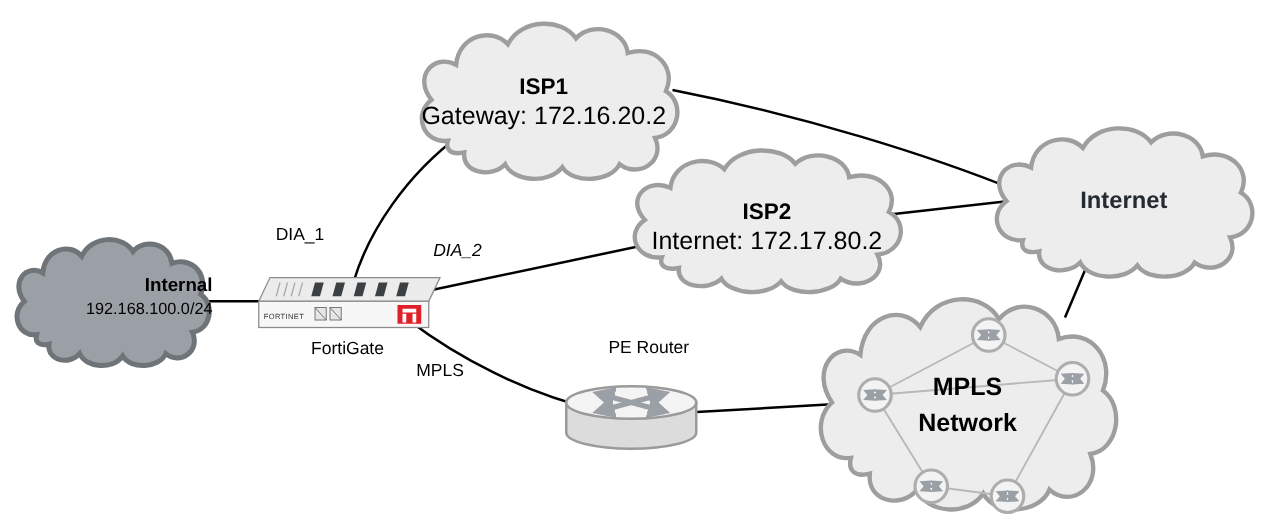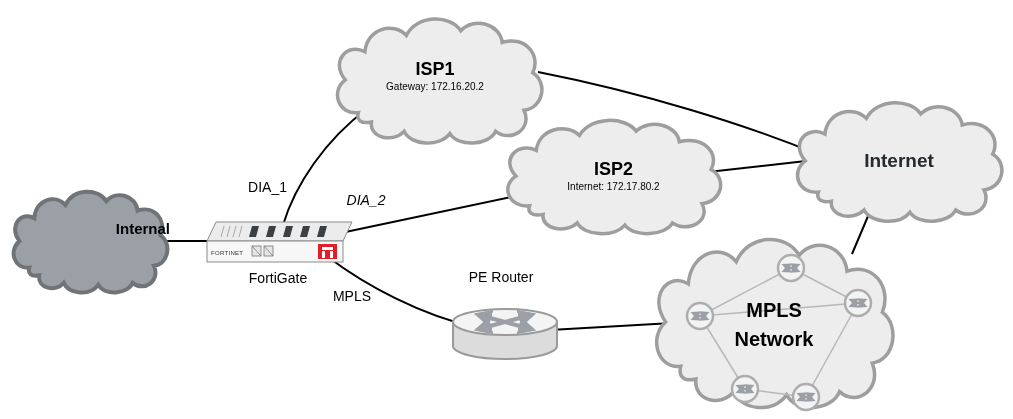--- a/index.html
+++ b/index.html
@@ -9,30 +9,30 @@
   }
   .diagram svg{position:absolute;left:0;top:0;}
   .lbl{position:absolute;text-align:center;line-height:1.25;color:#000;}
   .t{font-weight:bold;}
   .lbl-internal{left:10px;top:220px;width:160px;text-align:right;}
   .lbl-internal .t{font-size:15px;}
   .lbl-internal .s{font-size:13px;}
   .lbl-isp1{left:326px;top:58px;width:218px;}
   .lbl-isp2{left:500px;top:158px;width:227px;}
   .lbl-isp1 .t,.lbl-isp2 .t{font-size:18px;}
-  .lbl-isp1 .s,.lbl-isp2 .s{font-size:10px;}
+  .lbl-isp1 .s,.lbl-isp2 .s{font-size:20px;}
   .lbl-internet{left:790px;top:149px;width:218px;}
   .lbl-internet .t{font-size:19px;color:#242a31;}
   .lbl-mpls-cloud{left:648px;top:296px;width:252px;}
   .lbl-mpls-cloud .t{font-size:20px;line-height:1.45;}
-  .lbl-pe{left:441px;top:269px;width:120px;font-size:14px;}
+  .lbl-pe{left:459px;top:269px;width:120px;font-size:14px;}
   .lbl-gw{left:413px;top:379px;width:184px;font-size:14px;font-weight:bold;}
   .lbl-fgt{left:218px;top:270px;width:120px;font-size:14px;}
   .edge-lbl{font-size:14px;}
-  .lbl-dia1{left:227px;top:179px;width:60px;text-align:right;}
+  .lbl-dia1{left:210px;top:179px;width:60px;}
   .lbl-dia2{left:336px;top:192px;width:60px;font-style:italic;}
   .lbl-mpls-link{left:322px;top:288px;width:60px;}
 </style>
 </head>
 <body>
 
 <div class="diagram">
 
   <svg width="1013" height="419" viewBox="0 0 1013 419">
     <defs>
@@ -121,20 +121,21 @@
         <line x1="505" y1="322" x2="531" y2="315" marker-end="url(#arrowL)"></line>
         <line x1="505" y1="322" x2="479" y2="329" marker-end="url(#arrowL)"></line>
         <line x1="505" y1="322" x2="531" y2="329" marker-end="url(#arrowL)"></line>
         <line x1="505" y1="322" x2="479" y2="315" marker-end="url(#arrowL)"></line>
       </g>
     </g>
   </svg>
 
   <div class="lbl lbl-internal">
     <div class="t">Internal</div>
+    <div class="s">192.168.100.0/24</div>
   </div>
 
   <div class="lbl lbl-isp1">
     <div class="t">ISP1</div>
     <div class="s">Gateway: 172.16.20.2</div>
   </div>
 
   <div class="lbl lbl-isp2">
     <div class="t">ISP2</div>
     <div class="s">Internet: 172.17.80.2</div>

